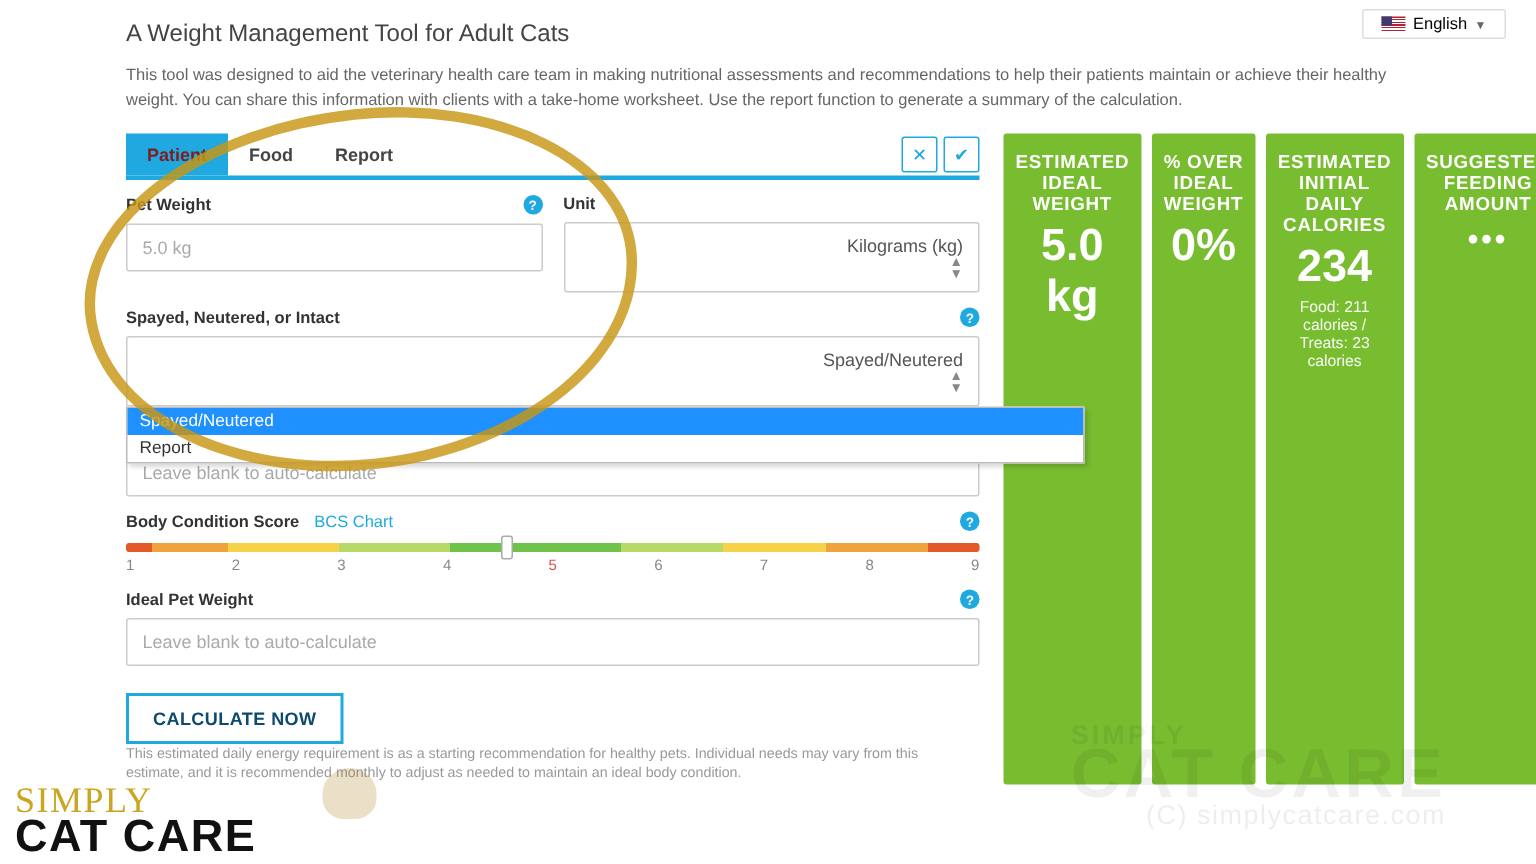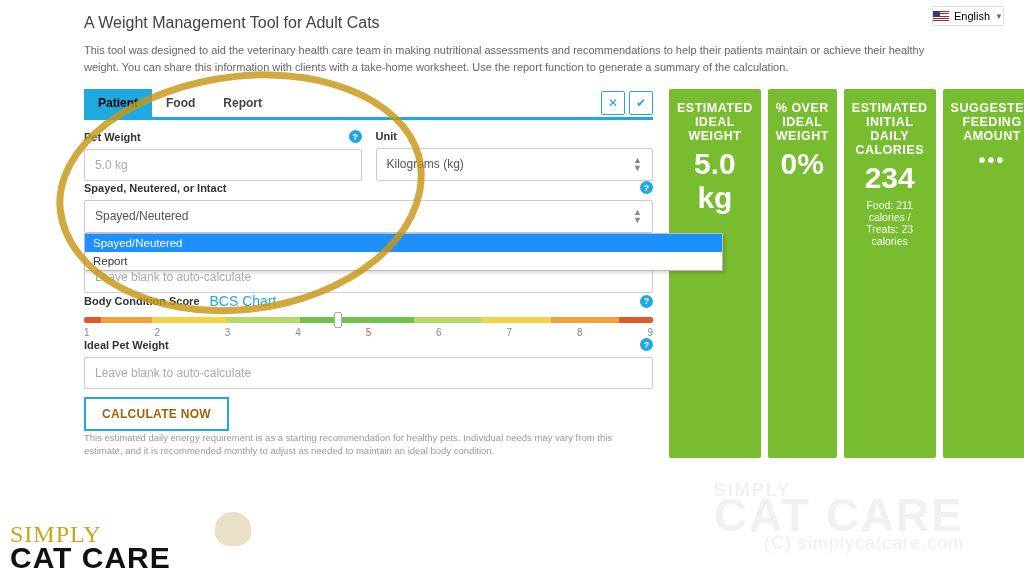--- a/index.html
+++ b/index.html
@@ -1,54 +1,54 @@
 <!DOCTYPE html>
 <html><head>
 <meta charset="utf-8">
 <style>
   * { box-sizing: border-box; margin: 0; padding: 0; font-family: "Segoe UI", Arial, sans-serif; }
   body { width: 1024px; height: 576px; overflow: hidden; background: #fff; position: relative; }
   .page { padding: 6px 70px 0 84px; position: relative; }
-  .lang { position: absolute; top: 6px; right: 20px; border: 1px solid #ddd; padding: 3px 0; font-size: 11px; display: flex; align-items: center; gap: 5px; background: #fff; border-radius: 2px; cursor: pointer; }
+  .lang { position: absolute; top: 6px; right: 20px; border: 1px solid #ddd; padding: 3px 12px; font-size: 11px; display: flex; align-items: center; gap: 5px; background: #fff; border-radius: 2px; cursor: pointer; }
   .flag { width: 16px; height: 11px; background: linear-gradient(#b22234 0 8%, #fff 8% 16%, #b22234 16% 24%, #fff 24% 32%, #b22234 32% 40%, #fff 40% 48%, #b22234 48% 56%, #fff 56% 64%, #b22234 64% 72%, #fff 72% 80%, #b22234 80% 88%, #fff 88% 100%); position: relative; }
   .flag::before { content:""; position:absolute; top:0; left:0; width:7px; height:6px; background:#3c3b6e; }
   h1 { font-size: 22px; font-weight: 800; letter-spacing: .3px; color: #222; }
   .subtitle { font-size: 16px; color: #444; margin: 8px 0 10px; font-weight: 400; }
   .intro { font-size: 11px; color: #666; line-height: 1.5; margin-bottom: 14px; }
   .cols { display: flex; gap: 16px; }
   .left { flex: 1 1 auto; position: relative; }
   .right { width: 285px; display: flex; flex-direction: row; gap: 7px; }
   .card { background: #78bc30; color: #fff; text-align: center; padding: 12px 8px 14px; border-radius: 2px; }
   .card-title { font-size: 12.5px; font-weight: 600; letter-spacing: .5px; }
   .card-val { font-size: 30px; font-weight: 800; margin-top: 4px; }
   .card-sub { font-size: 10.5px; margin-top: 4px; opacity: .95; }
   .dots { font-size: 20px; letter-spacing: 2px; font-weight: 800; margin-top: 6px; }
   .tabs { display: flex; align-items: center; border-bottom: 3px solid #1fa9e0; }
   .tab { padding: 7px 14px; font-size: 12px; font-weight: 700; color: #444; }
-  .tab.active { background: #1fa9e0; color: #000000; }
+  .tab.active { background: #1fa9e0; color: #7f1d1d; }
   .tab-spacer { flex: 1; }
   .iconbtn { width: 24px; height: 24px; border: 1px solid #1fa9e0; color: #1fa9e0; display: flex; align-items: center; justify-content: center; margin-left: 4px; font-size: 12px; border-radius: 2px; cursor: pointer; }
   .form { padding: 10px 0 0; }
   .row { display: flex; gap: 14px; }
-  .field { flex: 1; position: relative; }
+  .field { flex: 1; margin-bottom: 10px; position: relative; }
   .label { font-size: 11px; font-weight: 700; color: #333; margin-bottom: 6px; display: flex; align-items: center; gap: 6px; }
   .help { width: 13px; height: 13px; border-radius: 50%; background: #1fa9e0; color: #fff; font-size: 9px; font-weight: 700; display: inline-flex; align-items: center; justify-content: center; margin-left: auto; }
   .input { width: 100%; border: 1px solid #ccc; padding: 8px 10px; font-size: 12px; color: #555; background: #fff; border-radius: 2px; }
   .input::placeholder { color: #aaa; }
-  .select { display: flex; align-items: flex-start; justify-content: space-between; }
+  .select { display: flex; align-items: flex-end; justify-content: space-between; flex-direction: column; }
   .chev { color: #888; font-size: 9px; line-height: 7px; display: flex; flex-direction: column; gap: 1px; }
   .dropdown { position: absolute; left: 0; right: -70px; top: 100%; background: #fff; border: 1px solid #bbb; box-shadow: 2px 2px 3px rgba(0,0,0,.15); z-index: 30; }
   .opt { padding: 3px 8px; font-size: 11.5px; color: #333; cursor: pointer; }
   .opt.sel { background: #1e90ff; color: #fff; }
-  .bcs-link { color: #1fa9e0; font-size: 14px; font-weight: 400; margin-left: 4px; }
+  .bcs-link { color: #1fa9e0; font-size: 11px; font-weight: 400; margin-left: 4px; }
   .bcs-bar { height: 6px; background: linear-gradient(90deg, #e35a2a 0 3%, #f0a23c 3% 12%, #f6d14a 12% 25%, #b7d968 25% 38%, #6fc24a 38% 58%, #b7d968 58% 70%, #f6d14a 70% 82%, #f0a23c 82% 94%, #e35a2a 94% 100%); position: relative; margin: 8px 0 4px; border-radius: 2px; }
   .bcs-handle { position: absolute; left: 44%; top: -5px; width: 8px; height: 16px; background: #fff; border: 1px solid #aaa; border-radius: 2px; }
   .bcs-ticks { display: flex; justify-content: space-between; font-size: 10px; color: #888; }
   .bcs-ticks .mid { color: #d9534f; }
-  .calcbtn { border: 2px solid #1fa9e0; color: #a16207; background: #fff; padding: 8px 16px; font-size: 12px; font-weight: 700; letter-spacing: .3px; margin-top: 8px; cursor: pointer; }
+  .calcbtn { border: 2px solid #1fa9e0; color: #0c4a6e; background: #fff; padding: 8px 16px; font-size: 12px; font-weight: 700; letter-spacing: .3px; margin-top: 8px; cursor: pointer; }
   .disclaimer { font-size: 9.5px; color: #999; line-height: 1.4; }
   .circle-annot { position: absolute; left: -28px; top: -16px; width: 370px; height: 240px; border: 7px solid rgba(200,150,20,.82); border-radius: 52% 48% 51% 49% / 49% 47% 53% 51%; transform: rotate(-6deg); pointer-events: none; z-index: 40; }
   .watermark { position: absolute; right: 60px; bottom: 40px; font-size: 46px; font-weight: 800; letter-spacing: 2px; color: rgba(0,0,0,.06); pointer-events: none; line-height: .9; }
   .watermark .sm { font-size: 18px; display: block; margin-bottom: -4px; }
   .wm-url { position: absolute; right: 60px; bottom: 22px; font-size: 18px; color: rgba(0,0,0,.07); letter-spacing: 1px; }
   .brand { position: absolute; left: 10px; bottom: 6px; line-height: .85; z-index: 50; }
   .brand .s { font-family: Georgia, serif; font-size: 24px; color: #caa520; letter-spacing: 1px; }
   .brand .c { font-size: 30px; font-weight: 900; color: #111; letter-spacing: 1px; }
   .cat-silh { position: absolute; left: 215px; bottom: 30px; width: 36px; height: 34px; background: rgba(170,130,30,.25); border-radius: 50% 50% 40% 40%; }
 </style>

